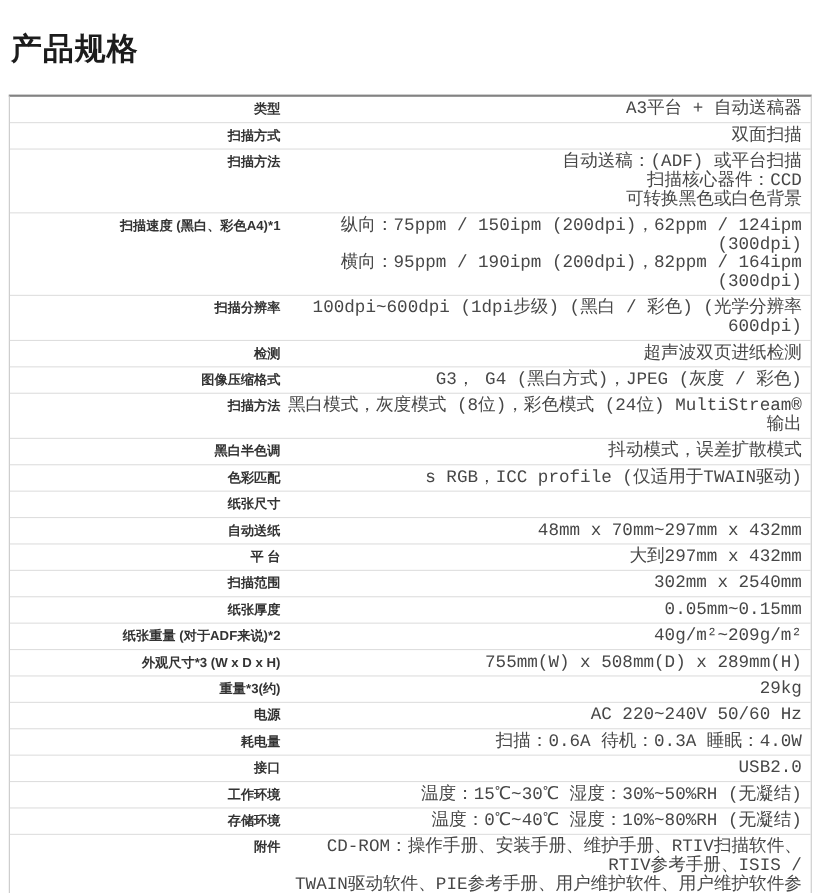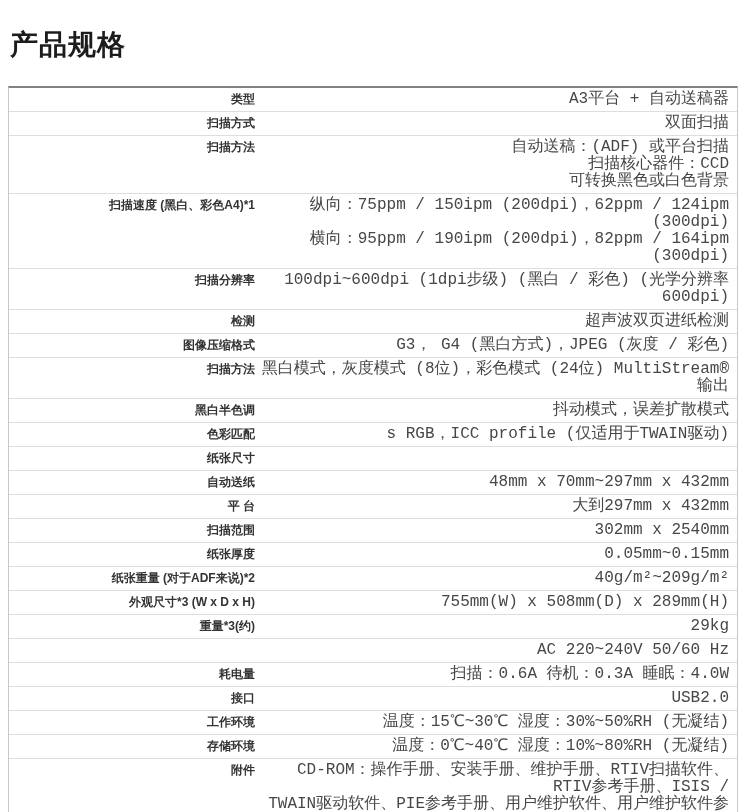--- a/index.html
+++ b/index.html
@@ -183,20 +183,21 @@
   </div>
 
   <div class="row">
     <div class="label">重量*3(约)</div>
     <div class="value">
           <div class="value-line">29kg</div>
         </div>
   </div>
 
   <div class="row">
+    <div class="label">电源</div>
     <div class="value">
           <div class="value-line">AC 220~240V 50/60 Hz</div>
         </div>
   </div>
 
   <div class="row">
     <div class="label">耗电量</div>
     <div class="value">
           <div class="value-line">扫描：0.6A 待机：0.3A 睡眠：4.0W</div>
         </div>

